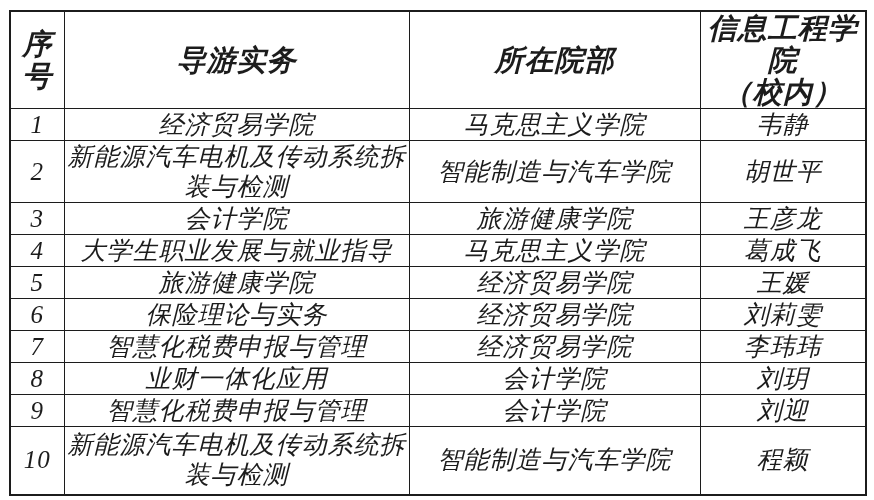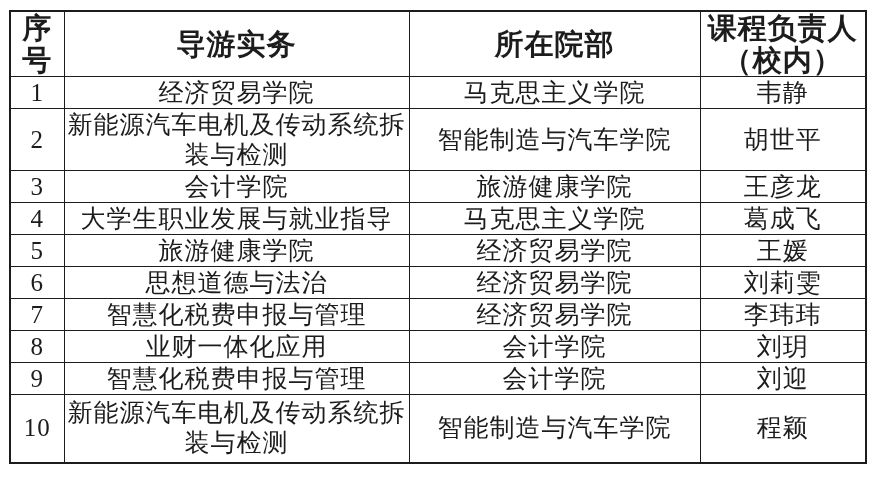--- a/index.html
+++ b/index.html
@@ -28,20 +28,21 @@
   }
   table.course-table th,
   table.course-table td {
     border: 1px solid #1c1c1c;
     text-align: center;
     vertical-align: middle;
     padding: 0 2px;
     overflow: hidden;
     white-space: pre-line;
     word-break: break-all;
+    font-style: italic;
   }
   
   table.course-table td {
     font-family: "Liberation Serif", "DejaVu Serif", serif;
     font-size: 25px;
     line-height: 30px;
     letter-spacing: 1px;
     font-weight: 400;
   }
   
@@ -67,21 +68,21 @@
       <col style="width:54px">
       <col style="width:345px">
       <col style="width:291px">
       <col style="width:166px">
     </colgroup>
     <thead>
       <tr class="hdr">
         <th>序号</th>
         <th>导游实务</th>
         <th>所在院部</th>
-        <th>课程负责人
+        <th>信息工程学院
 （校内）</th>
       </tr>
     </thead>
     <tbody>
       <tr class="h-single">
         <td>1</td>
         <td>经济贸易学院</td>
         <td>马克思主义学院</td>
         <td>韦静</td>
       </tr>
@@ -104,21 +105,21 @@
         <td>葛成飞</td>
       </tr>
       <tr class="h-single">
         <td>5</td>
         <td>旅游健康学院</td>
         <td>经济贸易学院</td>
         <td>王媛</td>
       </tr>
       <tr class="h-single">
         <td>6</td>
-        <td>思想道德与法治</td>
+        <td>保险理论与实务</td>
         <td>经济贸易学院</td>
         <td>刘莉雯</td>
       </tr>
       <tr class="h-single">
         <td>7</td>
         <td>智慧化税费申报与管理</td>
         <td>经济贸易学院</td>
         <td>李玮玮</td>
       </tr>
       <tr class="h-single">

